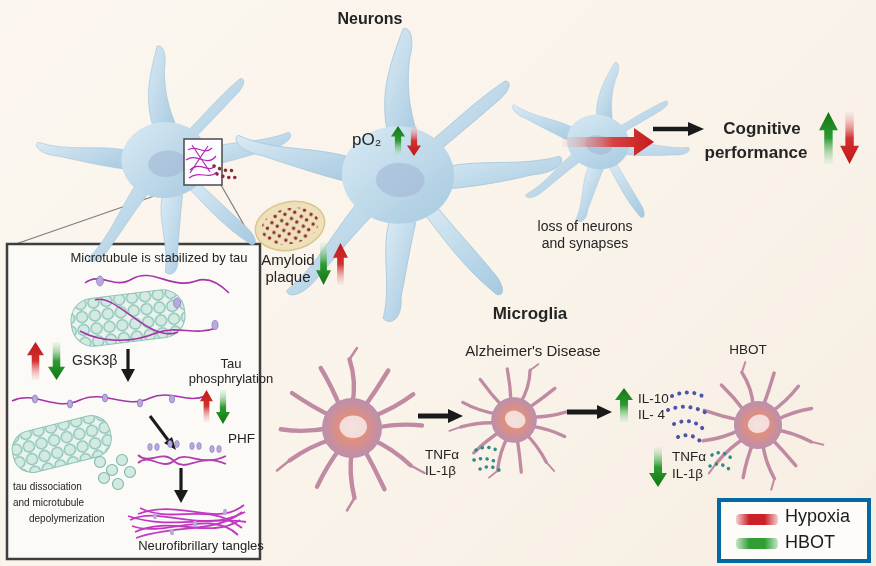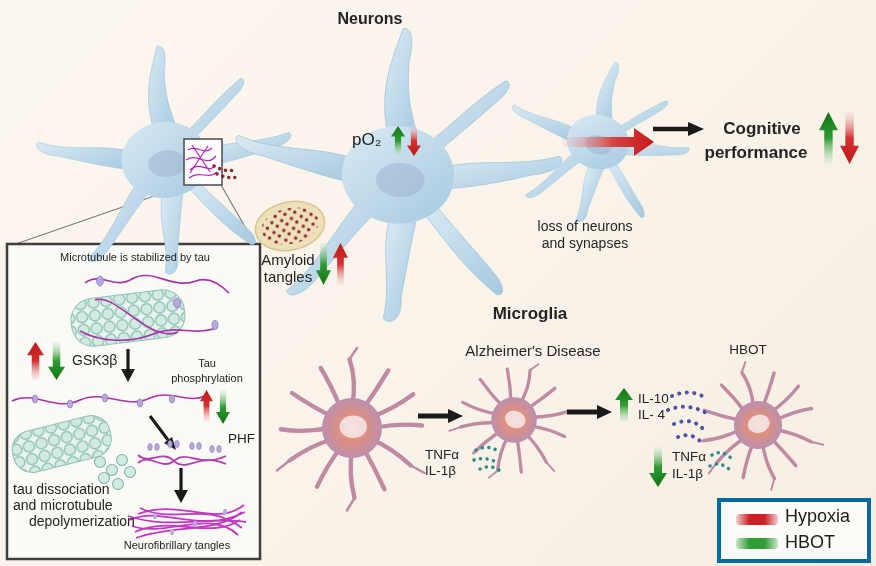--- a/index.html
+++ b/index.html
@@ -5,22 +5,22 @@
   html,body{margin:0;padding:0;}
   body{width:876px;height:566px;position:relative;overflow:hidden;
        background:linear-gradient(135deg,#fbf6ef 0%,#faf3ea 55%,#f6eee2 100%);
        font-family:"Liberation Sans",sans-serif;color:#222;}
   .stage{position:absolute;inset:0;width:876px;height:566px;}
   svg.art{position:absolute;left:0;top:0;}
   .lbl{position:absolute;white-space:nowrap;color:#242424;line-height:1.15;}
   .ctr{transform:translateX(-50%);text-align:center;}
   .b{font-weight:bold;}
   .t20{font-size:16px;} .t17{font-size:17px;} .t15{font-size:15px;}
-  .t14{font-size:14px;} .t135{font-size:13.5px;} .t125{font-size:11px;}
-  .t115{font-size:14px;line-height:1.38;}
+  .t14{font-size:14px;} .t135{font-size:13.5px;} .t125{font-size:13px;margin-left:24px;}
+  .t115{font-size:10px;line-height:1.38;}
   .legend-box{position:absolute;left:717px;top:498px;width:146px;height:57px;
       background:#fdfcf9;border:4px solid #0369a1;}
   .swatch{position:absolute;left:15px;width:42px;height:11px;border-radius:4px;}
   .swatch.red{top:12px;background:linear-gradient(90deg,rgba(204,32,39,.2),#cc2027 32%,#cc2027 68%,rgba(204,32,39,.2));}
   .swatch.green{top:36px;background:linear-gradient(90deg,rgba(47,158,53,.25),#2f9e35 32%,#2f9e35 68%,rgba(47,158,53,.25));}
   .legend-lbl{position:absolute;left:64px;font-size:18px;color:#1c1c1c;}
   .legend-lbl.l1{top:4px;} .legend-lbl.l2{top:30px;}
 </style>
 </head>
 <body>
@@ -272,21 +272,21 @@
 <div class="lbl ctr b t20" style="left:370px;top:10px">Neurons</div>
 <div class="lbl t17" style="left:352px;top:130px">pO₂</div>
 
 <div class="lbl ctr t14" style="left:585px;top:218px">loss of neurons</div>
 <div class="lbl ctr t14" style="left:585px;top:235px">and synapses</div>
 
 <div class="lbl ctr b t17" style="left:762px;top:119px">Cognitive</div>
 <div class="lbl ctr b t17" style="left:756px;top:143px">performance</div>
 
 <div class="lbl ctr t15" style="left:288px;top:251px">Amyloid</div>
-<div class="lbl ctr t15" style="left:288px;top:268px">tangles</div>
+<div class="lbl ctr t15" style="left:288px;top:268px">plaque</div>
 
 <div class="lbl ctr t125" style="left:135px;top:251px">Microtubule is stabilized by tau</div>
 <div class="lbl t14" style="left:72px;top:352px">GSK3β</div>
 <div class="lbl ctr t125" style="left:207px;top:357px">Tau</div>
 <div class="lbl ctr t125" style="left:207px;top:372px">phosphrylation</div>
 <div class="lbl t135" style="left:228px;top:431px">PHF</div>
 <div class="lbl t115" style="left:13px;top:480px">tau dissociation</div>
 <div class="lbl t115" style="left:13px;top:496px">and microtubule</div>
 <div class="lbl t115" style="left:29px;top:512px">depolymerization</div>
 <div class="lbl ctr t125" style="left:177px;top:539px">Neurofibrillary tangles</div>

